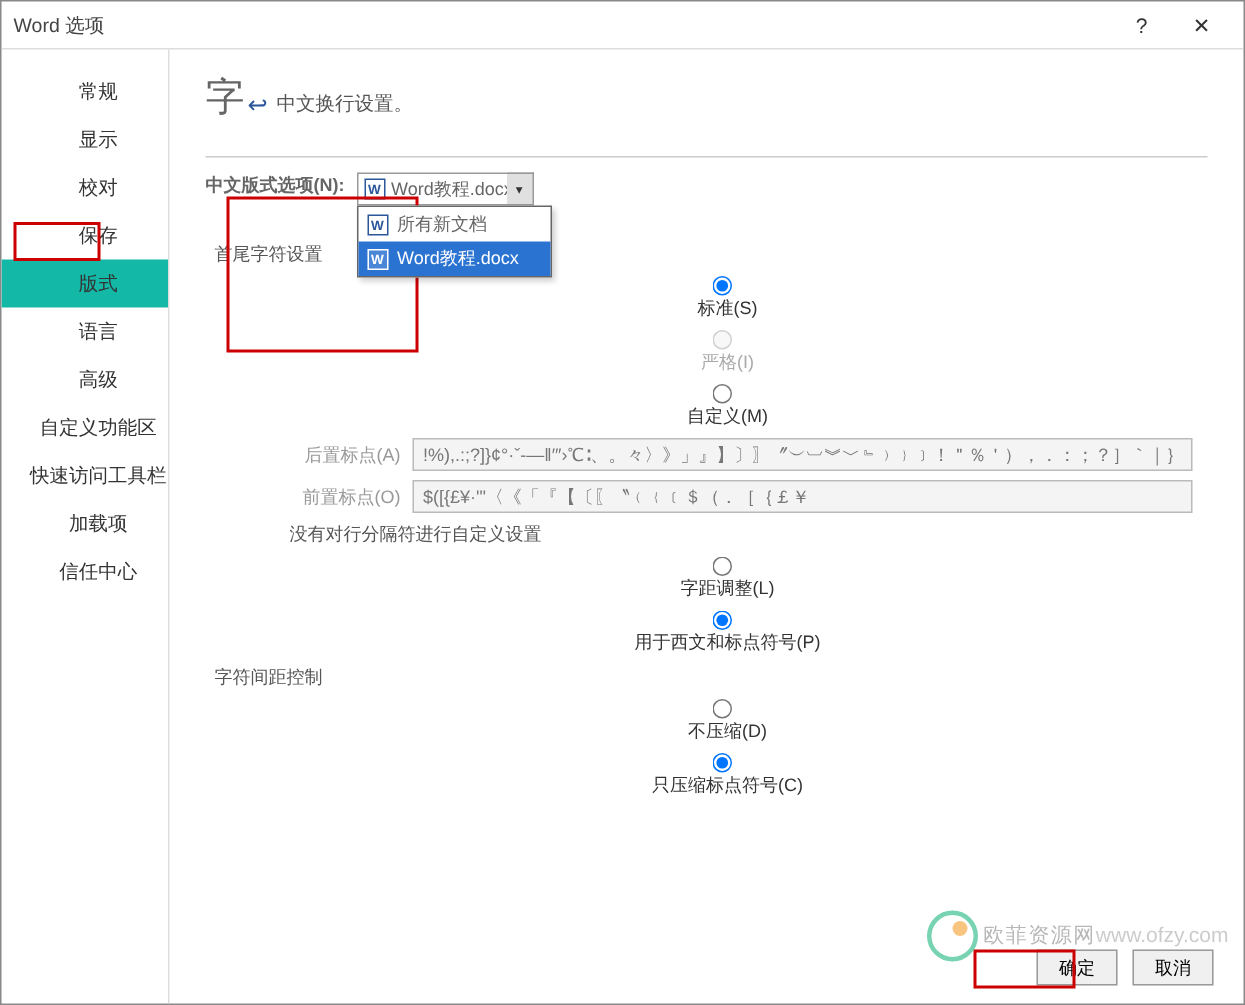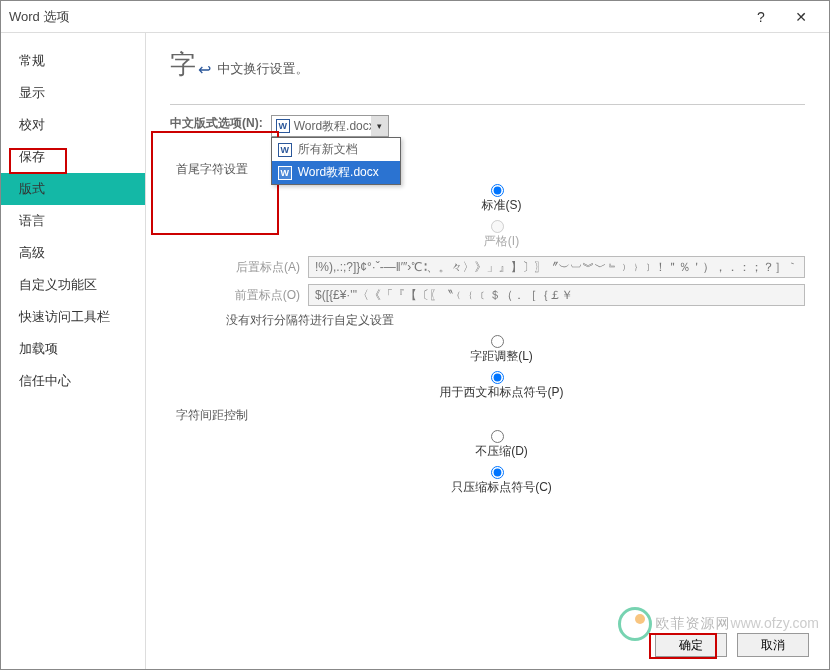--- a/index.html
+++ b/index.html
@@ -2,21 +2,21 @@
 <html><head>
 <meta charset="utf-8">
 <style>
 * { box-sizing: border-box; margin: 0; padding: 0; }
 body { font-family: "Microsoft YaHei", "Segoe UI", sans-serif; font-size: 12px; color: #333; background: #fff; width: 830px; height: 670px; position: relative; overflow: hidden; border: 1px solid #888; }
 .titlebar { height: 32px; display: flex; align-items: center; padding: 0 8px; border-bottom: 1px solid #ddd; }
 .titlebar .title { font-size: 13px; color: #444; }
 .titlebar .spacer { flex: 1; }
 .titlebar .btn { width: 40px; height: 32px; display: flex; align-items: center; justify-content: center; font-size: 14px; color: #333; cursor: pointer; }
 .container { display: flex; height: calc(100% - 32px); }
-.sidebar { width: 145px; border-right: 1px solid #ddd; padding-top: 12px; }
+.sidebar { width: 112px; border-right: 1px solid #ddd; padding-top: 12px; text-align: center; }
 .sidebar-item { padding: 7px 0 7px 18px; font-size: 13px; color: #333; cursor: pointer; }
 .sidebar-item.selected { background: #14b8a6; }
 .main { flex: 1; padding: 14px 24px 10px 24px; position: relative; display: flex; flex-direction: column; }
 .header { display: flex; align-items: baseline; margin-bottom: 18px; }
 .header-glyph { font-size: 26px; color: #666; font-family: "KaiTi", serif; margin-right: 2px; }
 .header-arrow { font-size: 16px; color: #2b579a; margin-right: 6px; position: relative; top: 2px; }
 .header-text { font-size: 13px; color: #555; }
 .divider { border-top: 1px solid #ccc; margin: 4px 0 10px 0; }
 .row1 { display: flex; align-items: flex-start; font-size: 12px; color: #666; margin-bottom: 10px; }
 .row1-label { font-weight: bold; }
@@ -37,21 +37,21 @@
 .radio-row.disabled { color: #aaa; }
 .field-row { display: flex; align-items: center; margin: 6px 0 6px 56px; font-size: 12px; }
 .field-label { color: #999; width: 74px; text-align: right; margin-right: 8px; }
 .field-input { flex: 1; height: 22px; border: 1px solid #bbb; background: #f4f4f4; color: #777; padding: 0 6px; font-size: 12px; font-family: inherit; max-width: 520px; }
 .note { margin-left: 56px; font-size: 12px; color: #555; margin-top: 6px; }
 .hbox1 { position: absolute; border: 2px solid #c00; pointer-events: none; }
 .hbox-sidebar { left: 8px; top: 147px; width: 58px; height: 26px; }
 .hbox-group { left: 150px; top: 130px; width: 128px; height: 104px; }
 .hbox-ok { left: 648px; top: 632px; width: 68px; height: 26px; }
 .footer { position: absolute; right: 20px; bottom: 12px; display: flex; gap: 10px; }
-.btn2 { width: 72px; height: 24px; border: 1px solid #999; background: #f0f0f0; font-size: 12px; cursor: pointer; }
+.btn2 { width: 54px; height: 24px; border: 1px solid #999; background: #f0f0f0; font-size: 12px; cursor: pointer; }
 .scroll-area { flex: 1; overflow: visible; }
 .watermark { position: absolute; right: 10px; bottom: 28px; display: flex; align-items: center; opacity: 0.6; }
 .wm-logo { width: 34px; height: 34px; border-radius: 50%; border: 3px solid #1eb77e; position: relative; margin-right: 4px; }
 .wm-logo .inner { position: absolute; right: 4px; top: 4px; width: 10px; height: 10px; background: #f59f2d; border-radius: 50%; }
 .wm-text { display: flex; flex-direction: row; line-height: 1.1; }
 .wm-cn { font-size: 14px; color: #888; letter-spacing: 1px; }
 .wm-en { font-size: 14px; color: #aaa; }
 </style>
 </head>
 <body>
@@ -113,20 +113,24 @@
       <div class="group-label">首尾字符设置</div>
       <div class="radio-group">
         <label class="radio-row">
           <input type="radio" name="g1" checked="" style="">
           <span>标准(S)</span>
         </label>
         <label class="radio-row disabled">
           <input type="radio" name="g1" disabled="" style="">
           <span>严格(I)</span>
         </label>
+        <label class="radio-row">
+          <input type="radio" name="g1" style="">
+          <span>自定义(M)</span>
+        </label>
       </div>
 
       <div class="field-row">
         <span class="field-label">后置标点(A)</span>
         <input class="field-input" disabled="" value="!%),.:;?]}¢°·ˇ‐―‖′″›℃∶、。々〉》」』】〕〗〞︶︺︾﹀﹄﹚﹜﹞！＂％＇），．：；？］｀｜｝～￠" style="">
       </div>
       <div class="field-row">
         <span class="field-label">前置标点(O)</span>
         <input class="field-input" disabled="" value="$([{£¥·'&quot;〈《「『【〔〖〝﹙﹛﹝＄（．［｛￡￥" style="">
       </div>

